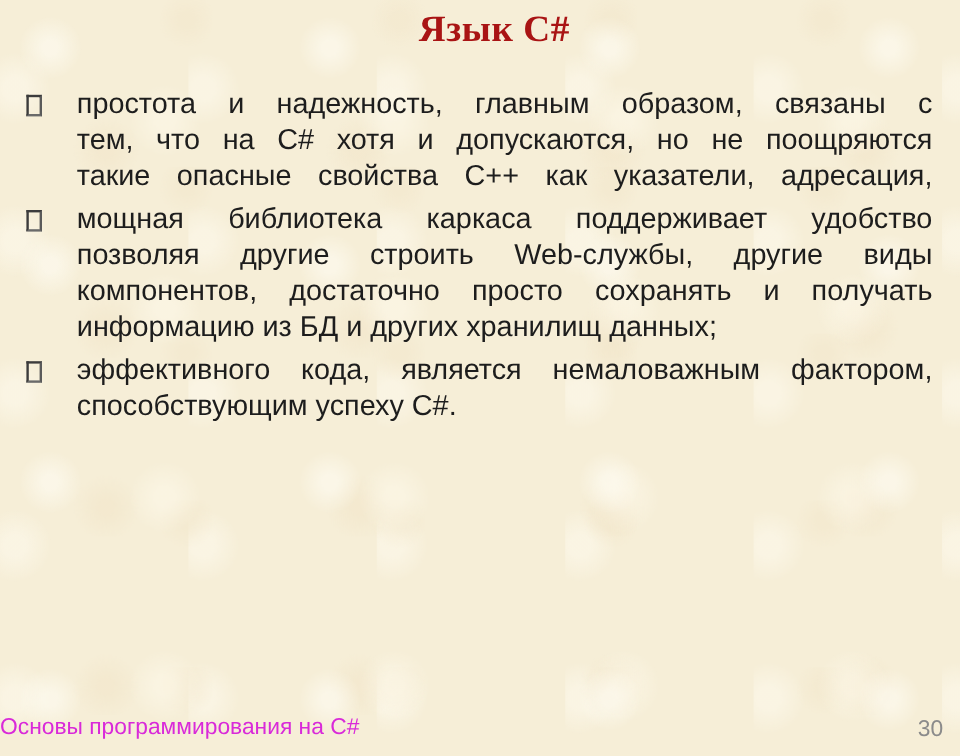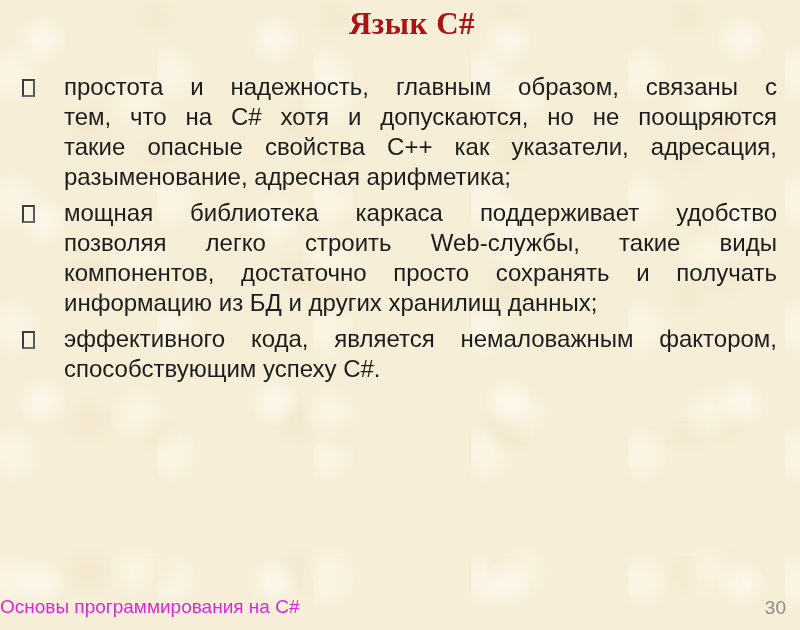--- a/index.html
+++ b/index.html
@@ -96,28 +96,27 @@
 
   <div class="slide-title">Язык C#</div>
 
   <div class="content">
 
     <div class="bullet-item">
       <span class="bullet-glyph"></span>
       <div class="line">простота и надежность, главным образом, связаны с</div>
       <div class="line">тем, что на C# хотя и допускаются, но не поощряются</div>
       <div class="line">такие опасные свойства C++ как указатели, адресация,</div>
-      <div class="line last">разыменование, адресная арифметика;</div>
     </div>
 
 
     <div class="bullet-item">
       <span class="bullet-glyph"></span>
       <div class="line">мощная библиотека каркаса поддерживает удобство</div>
-      <div class="line">позволяя легко строить Web-службы, такие виды</div>
+      <div class="line">позволяя другие строить Web-службы, другие виды</div>
       <div class="line">компонентов, достаточно просто сохранять и получать</div>
       <div class="line last">информацию из БД и других хранилищ данных;</div>
     </div>
 
     <div class="bullet-item">
       <span class="bullet-glyph"></span>
       <div class="line">эффективного кода, является немаловажным фактором,</div>
       <div class="line last">способствующим успеху C#.</div>
     </div>
 

